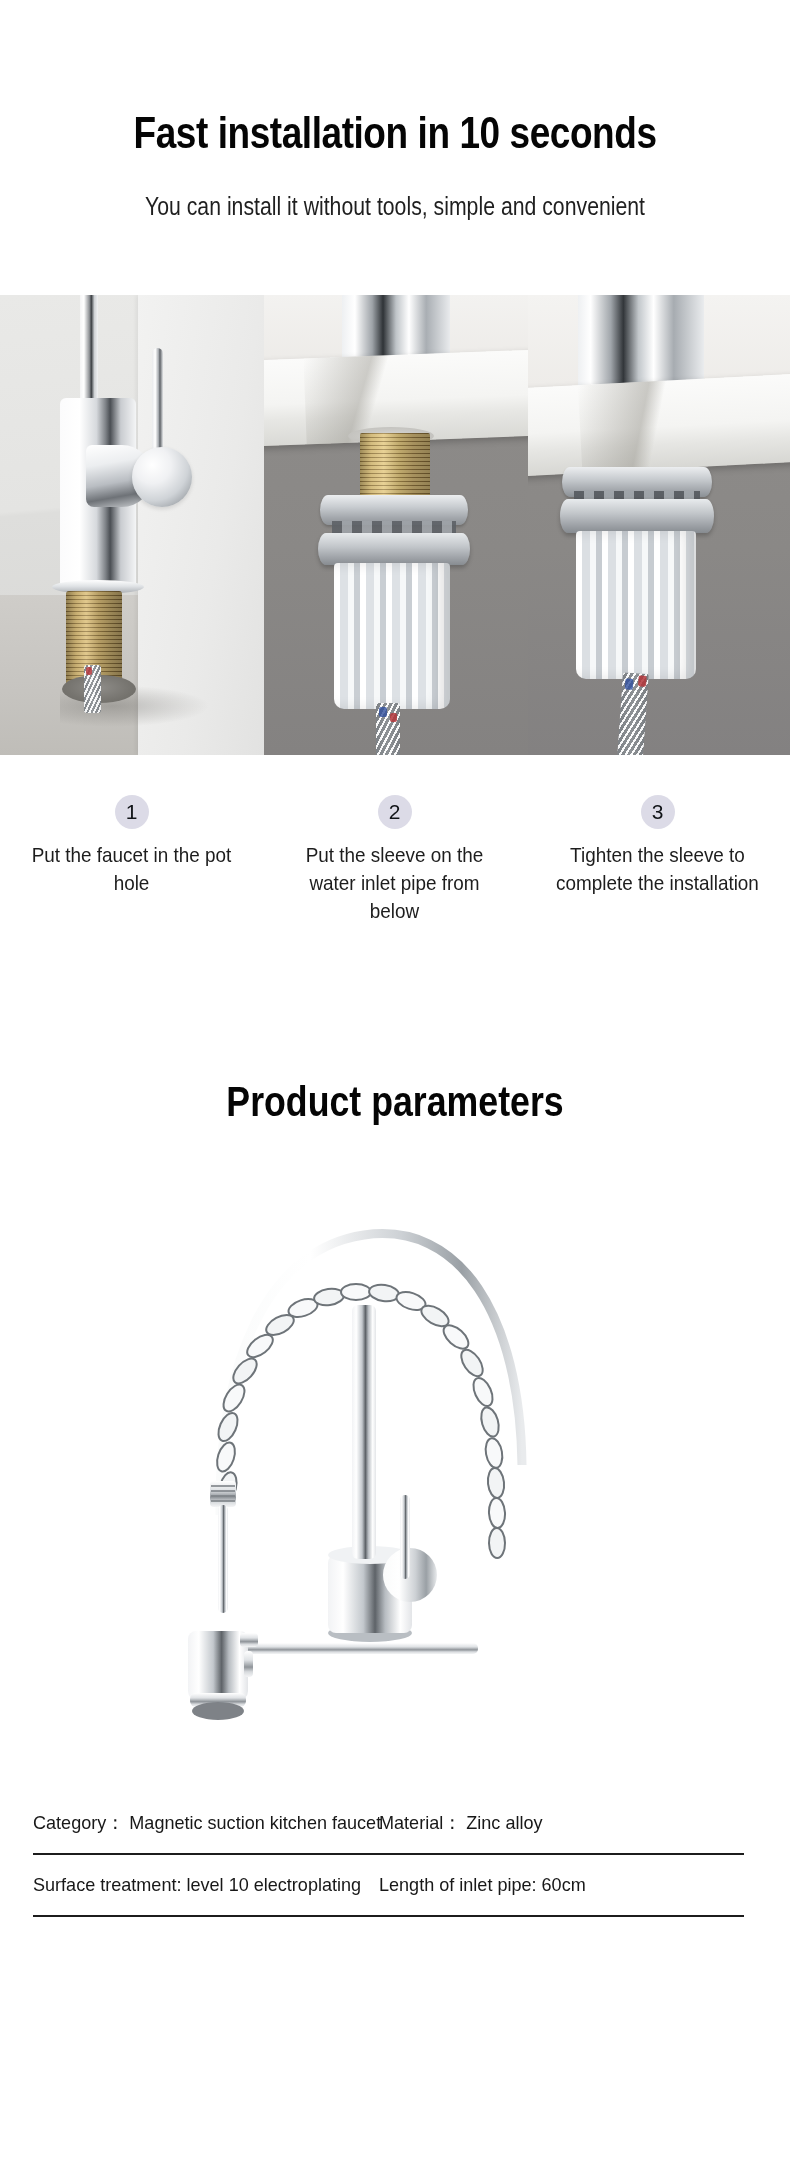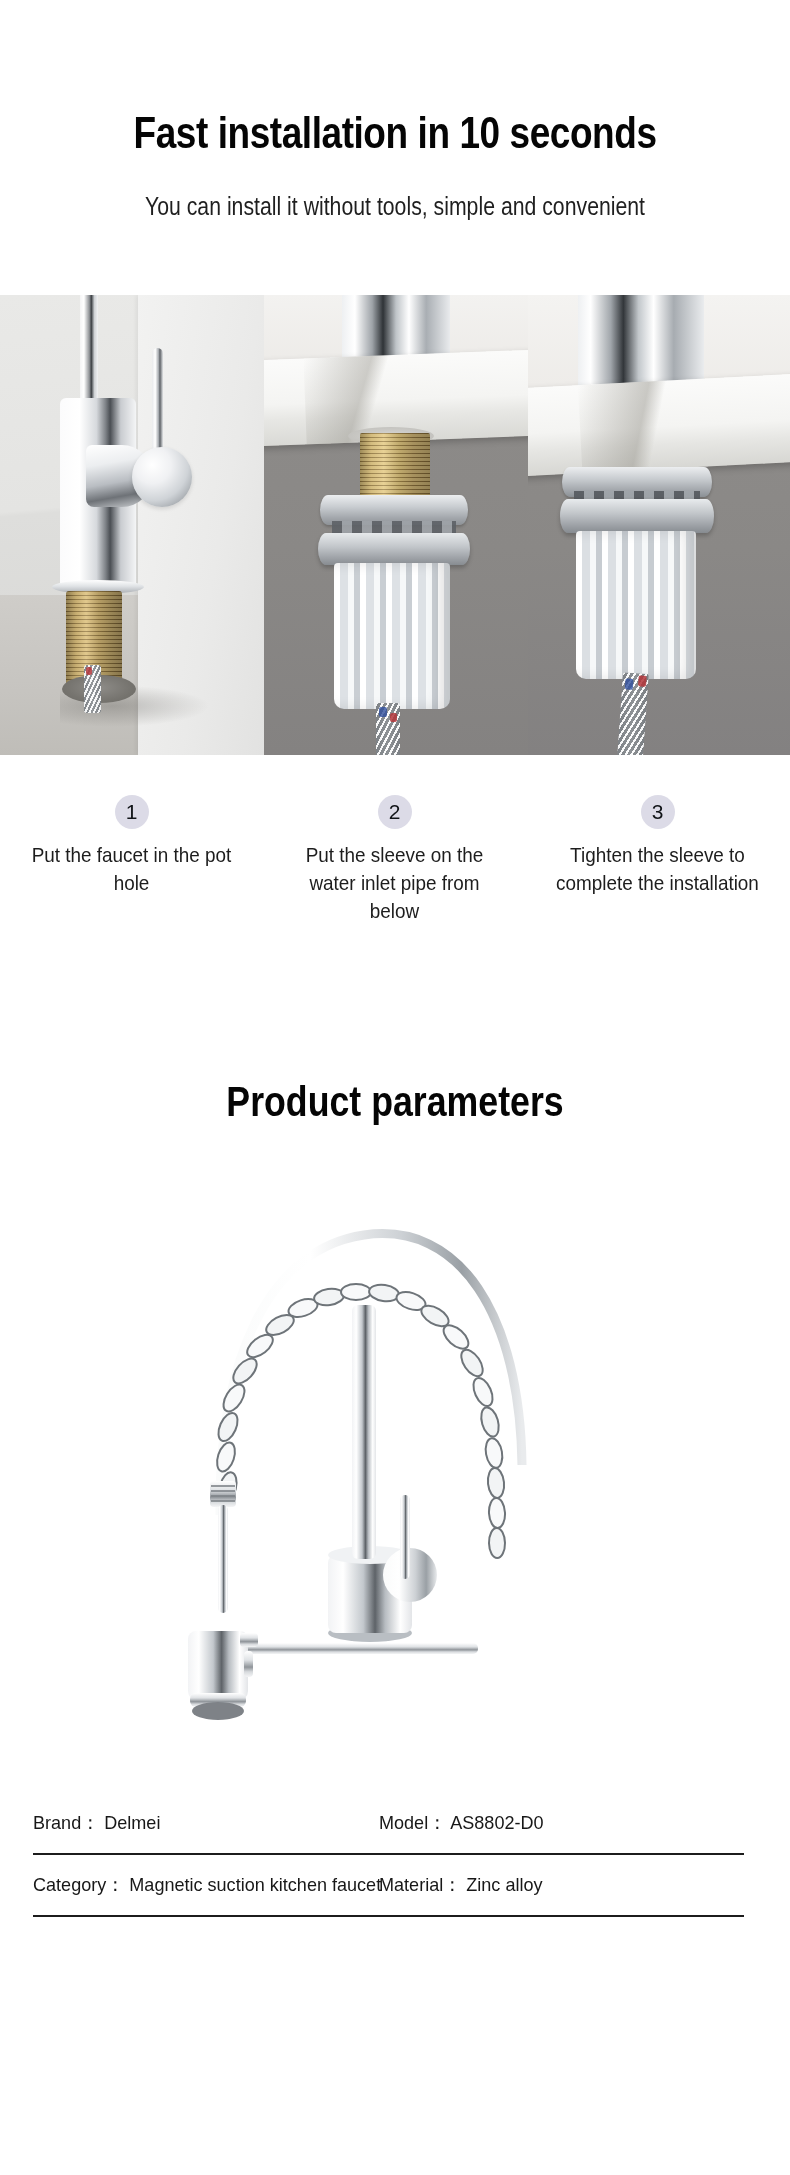--- a/index.html
+++ b/index.html
@@ -512,20 +512,20 @@
     <rect x="190" y="528" width="56" height="14" rx="6" fill="url(#chromeH)"></rect>
     <ellipse cx="218" cy="546" rx="26" ry="9" fill="#7e8287"></ellipse>
     <rect x="244" y="486" width="9" height="26" rx="4" fill="url(#chromeH)"></rect>
 
     <rect x="240" y="468" width="18" height="14" rx="4" fill="url(#chromeH)"></rect>
   </svg>
 </div>
 
 <div class="spec-table">
   <div class="spec-row">
-    <div class="spec-cell left">Brand： Delmei</div>
-    <div class="spec-cell right">Model： AS8802-D0</div>
-  </div>
-  <div class="spec-row">
     <div class="spec-cell left">Category： Magnetic suction kitchen faucet</div>
     <div class="spec-cell right">Material： Zinc alloy</div>
   </div>
+  <div class="spec-row">
+    <div class="spec-cell left">Surface treatment: level 10 electroplating</div>
+    <div class="spec-cell right">Length of inlet pipe: 60cm</div>
+  </div>
 </div>
 
 </body></html>

